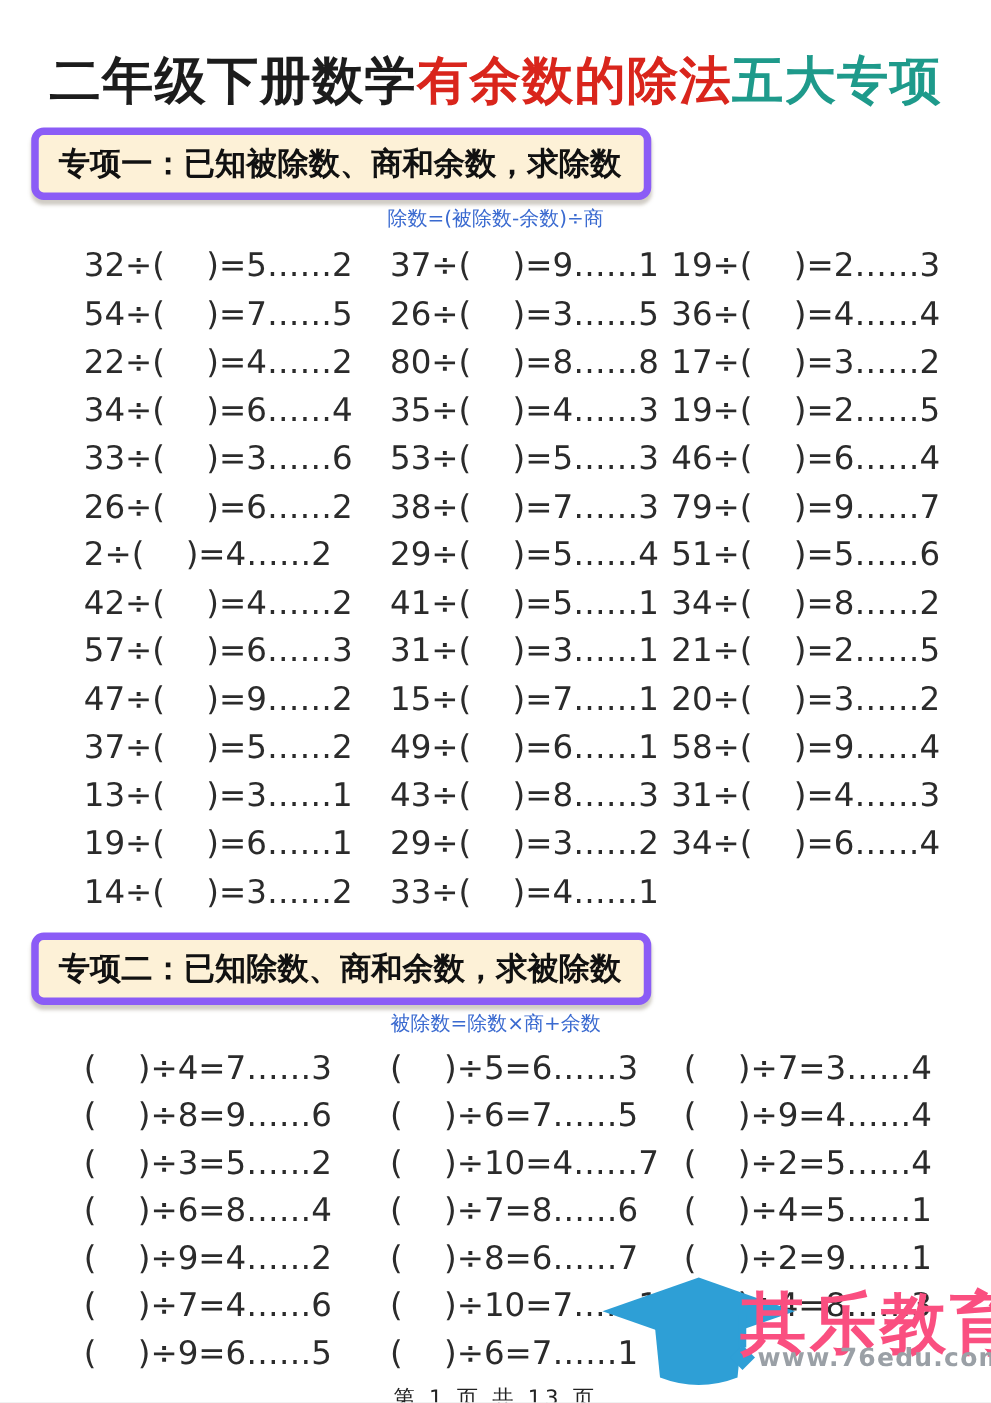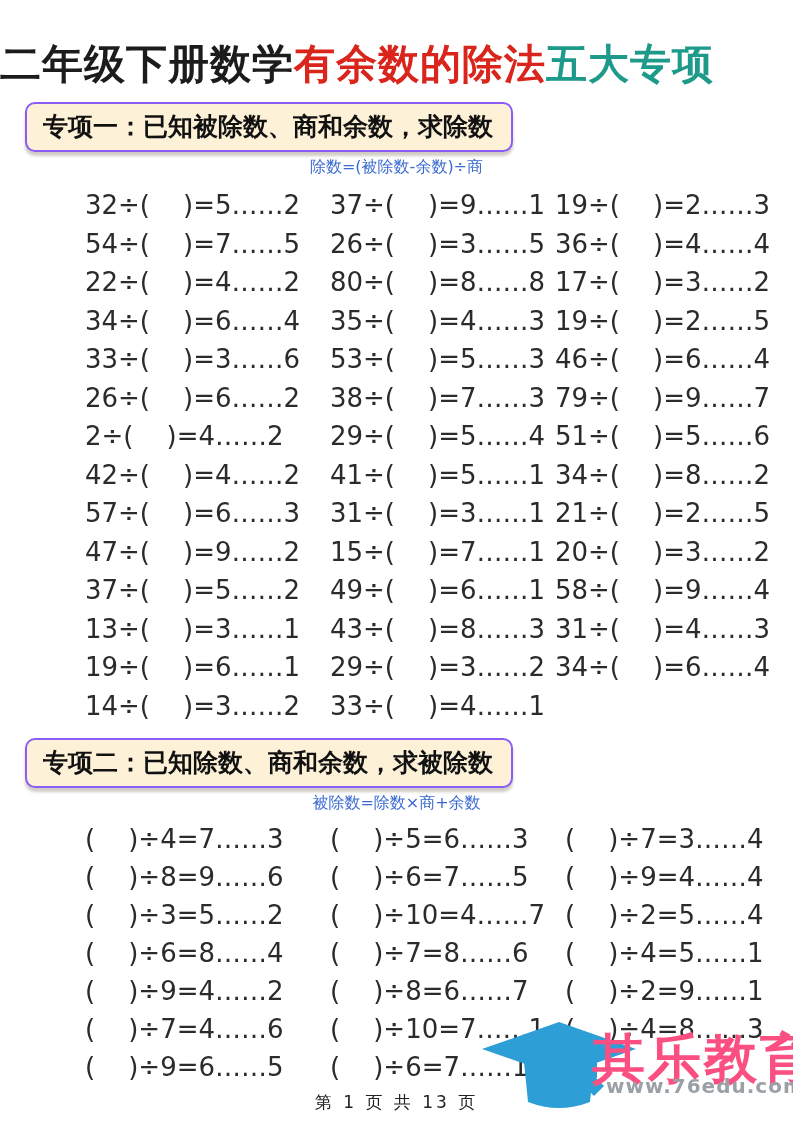--- a/index.html
+++ b/index.html
@@ -8,54 +8,55 @@
     position:relative;
     width:793px; height:1122px;
     margin:0 auto;
     background:#ffffff;
     overflow:hidden;
     font-family:"DejaVu Sans", sans-serif;
     color:#222;
   }
   .title {
     padding-top:40px;
+    text-align:center;
     font-family:"Liberation Serif", serif;
     font-size:41px;
     font-weight:bold;
     letter-spacing:1px;
     line-height:1.2;
     white-space:nowrap;
   }
   .title .t-black { color:#1c1c1c; }
   .title .t-red   { color:#d9251c; }
   .title .t-teal  { color:#1e9a8b; }
 
   .badge-row { margin-left:25px; }
   .badge {
     display:inline-block;
     margin-top:13px;
     background:#fdf1d7;
-    border:2px solid #8b5cf6;
+    border:6px solid #8b5cf6;
     border-radius:10px;
     padding:6px 18px 7px 16px;
     font-size:25px;
     font-weight:bold;
     color:#111;
     box-shadow:0 4px 3px rgba(120,110,90,0.35);
     white-space:nowrap;
   }
   .formula {
     margin-top:5px;
     text-align:center;
     font-size:16px;
     color:#3a6ad0;
     white-space:nowrap;
   }
   .eq-grid {
-    margin-left:85px;
+    margin-left:67px;
     display:grid;
     font-size:26px;
     color:#2b2b2b;
   }
   .eq-grid.s1 {
     margin-top:8px;
     grid-template-columns:245px 225px auto;
     line-height:38.5px;
   }
   .eq-grid.s2 {

